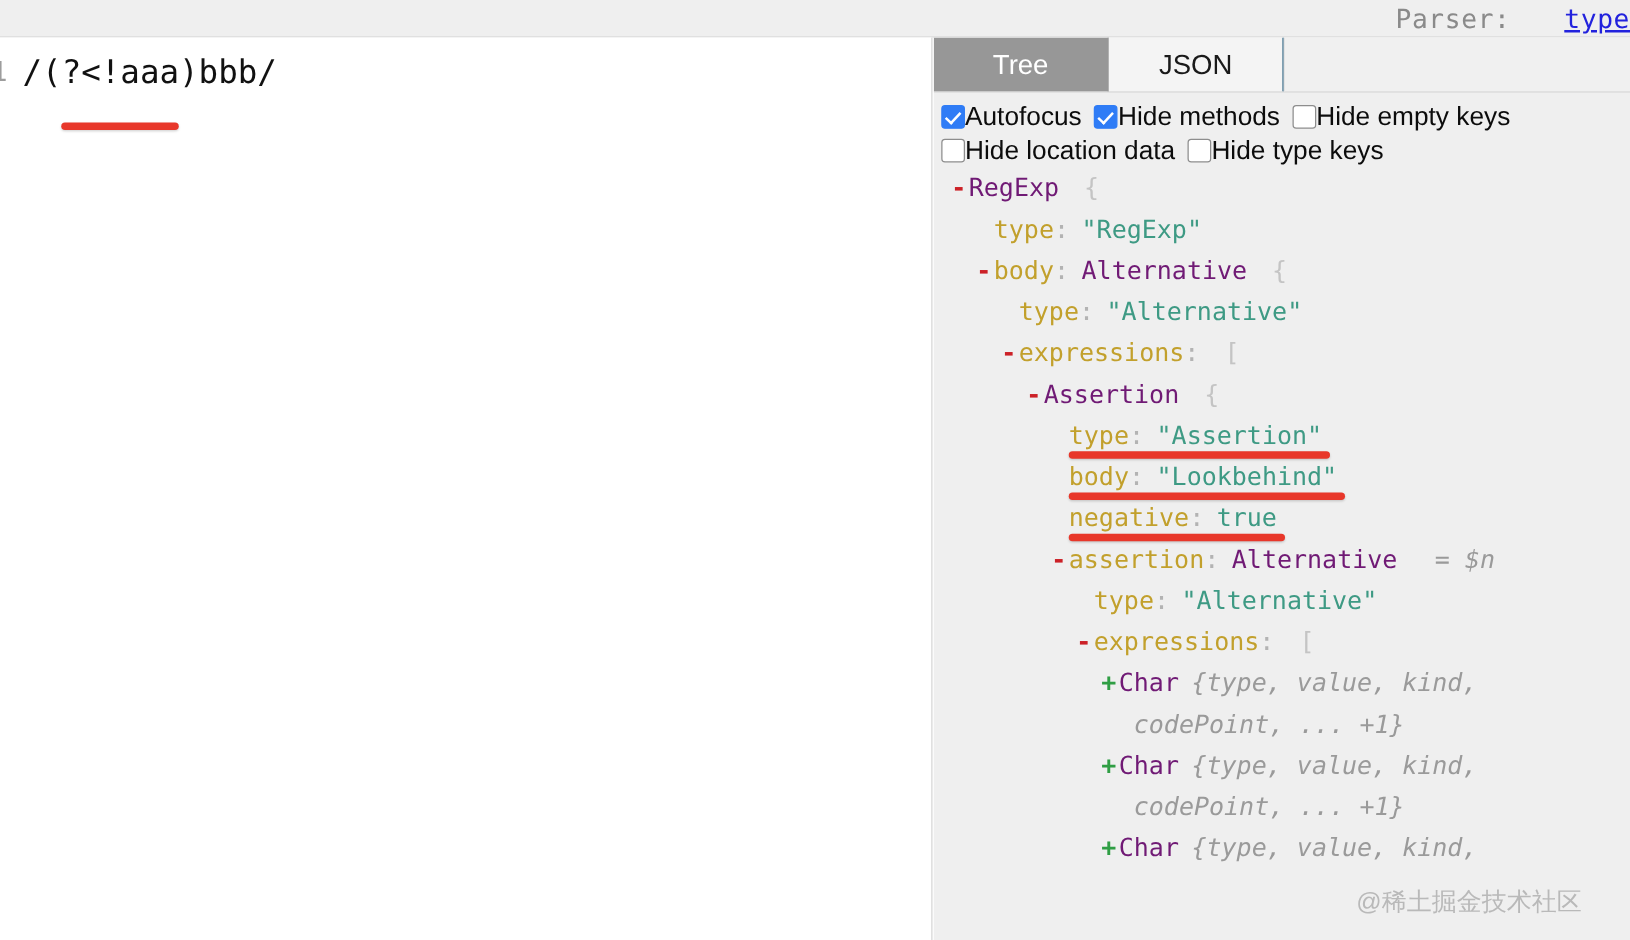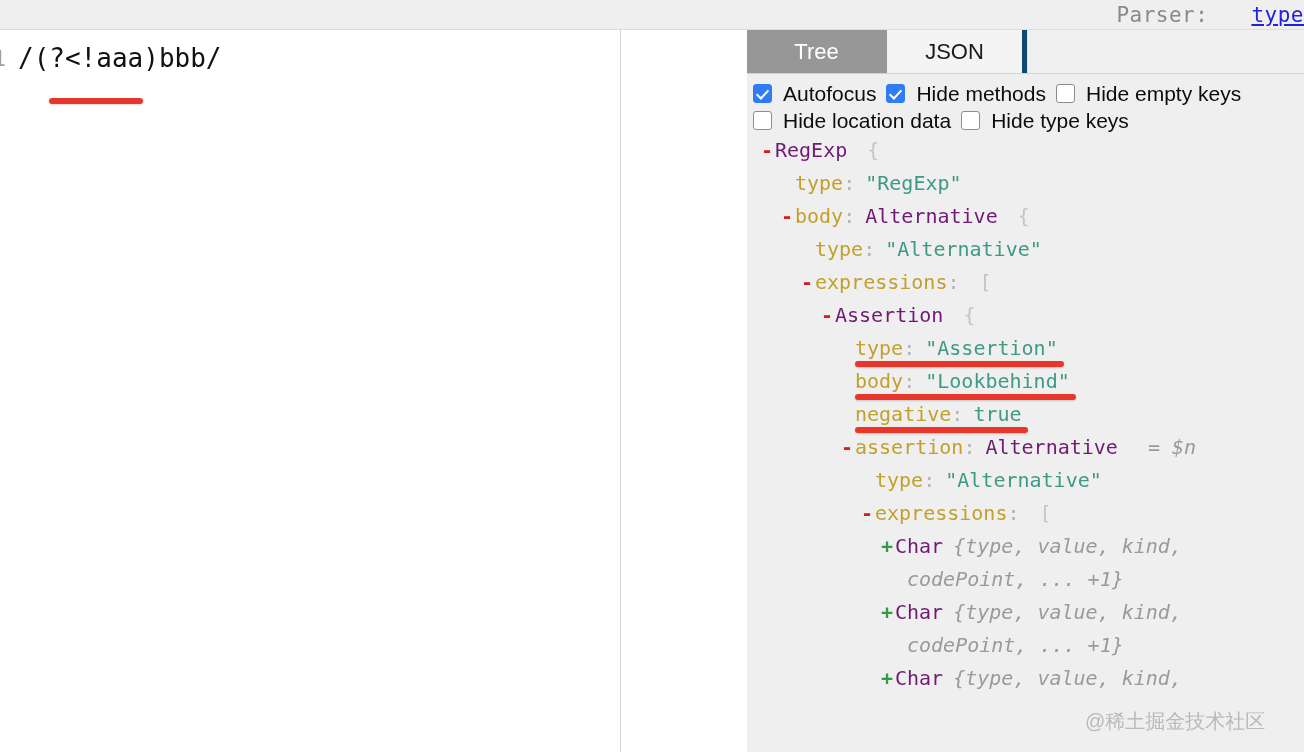--- a/index.html
+++ b/index.html
@@ -44,21 +44,21 @@
     color: #2222dd;
     text-decoration: underline;
     margin-left: 10px;
     letter-spacing: 0.5px;
   }
 
   
   #editor-panel {
     position: absolute;
     left: 0; top: 30px;
-    width: 621px;
+    width: 746px;
     height: 722px;
     background: #ffffff;
     border-right: 1px solid #d6d6d6;
     box-sizing: border-box;
   }
   #editor-line {
     position: absolute;
     left: 0; top: 8px;
     height: 40px;
     display: flex;
@@ -114,21 +114,21 @@
     display: flex;
   }
   .tab {
     width: 140px;
     height: 43px;
     display: flex;
     align-items: center;
     justify-content: center;
     font-size: 22px;
     color: #1a1a1a;
-    border-right: 5px solid #0c4a6e;
+    border-right: 1px solid #0c4a6e;
     box-sizing: border-box;
     background: #f4f4f4;
   }
   .tab.active {
     background: #979797;
     color: #ffffff;
     border-right: 1px solid #979797;
   }
   #tab-filler {
     flex: 1;
@@ -176,21 +176,21 @@
     position: absolute;
     left: 5px; top: 2px;
     width: 5px; height: 10px;
     border: solid #ffffff;
     border-width: 0 2.6px 2.6px 0;
     transform: rotate(43deg);
   }
   .opt-label {
     font-size: 21px;
     color: #0c0c0c;
-    margin-left: 11px;
+    margin-left: 0;
     font-family: "Liberation Sans", sans-serif;
   }
 
   
   #tree {
     position: absolute;
     left: 0; top: 104px;
     width: 600px;
     font-family: "DejaVu Sans Mono", "Liberation Mono", monospace;
     font-size: 20px;

